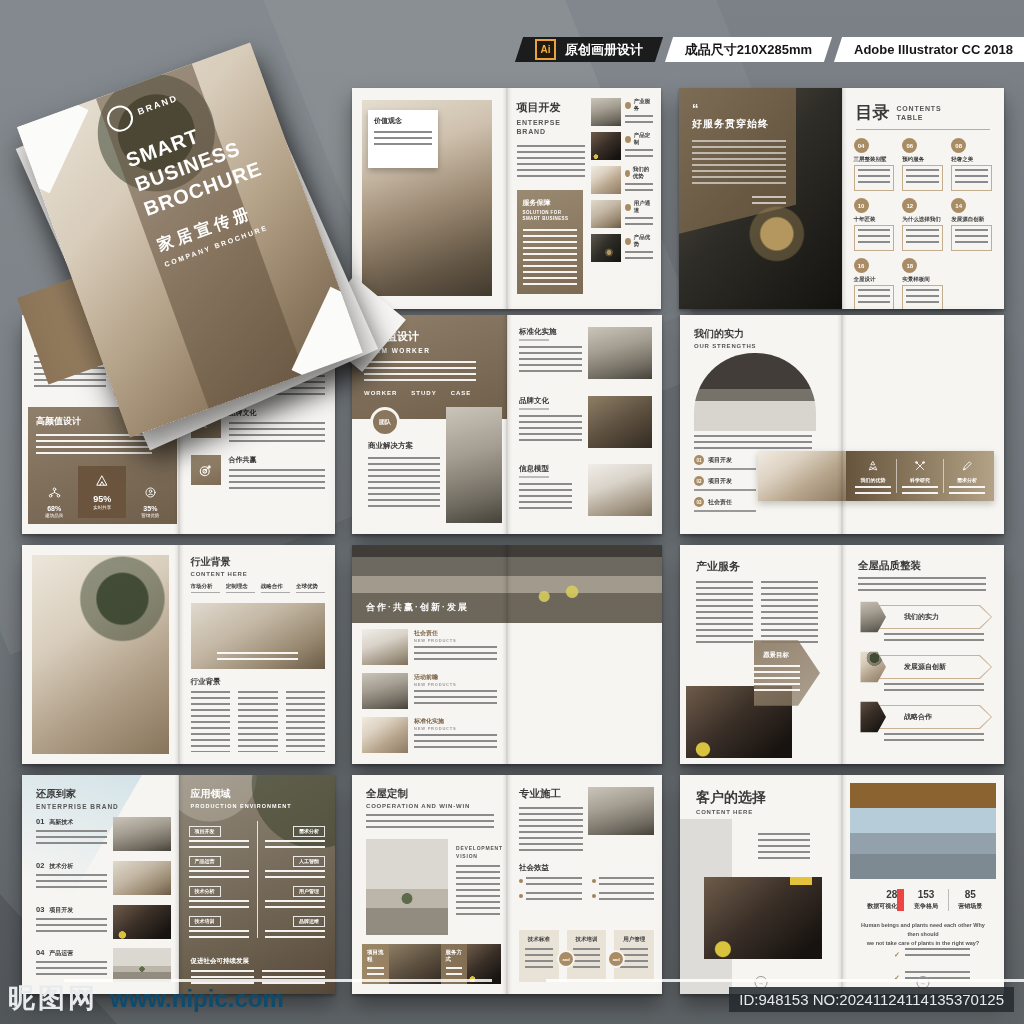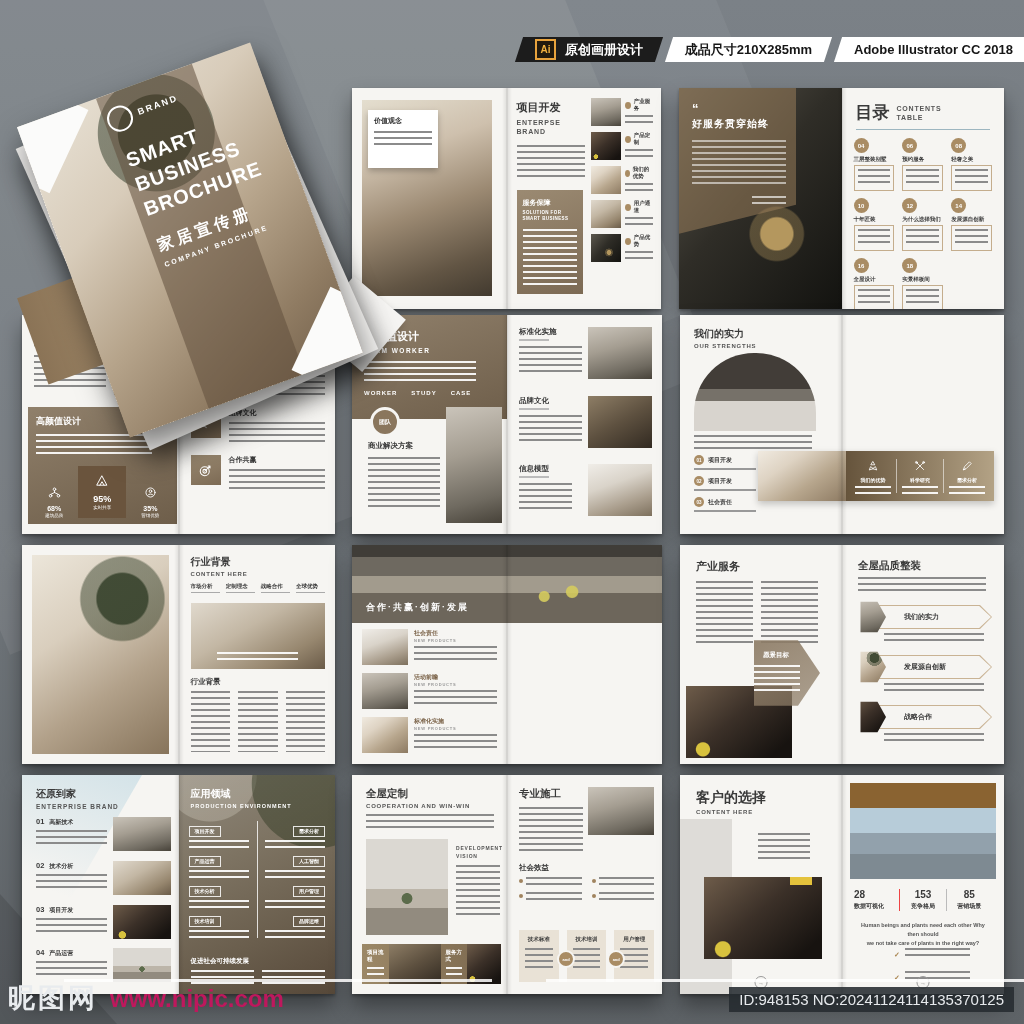--- a/index.html
+++ b/index.html
@@ -736,21 +736,21 @@
     </div>
     <div class="tl" style="position:absolute;left:78px;top:58px;width:52px;height:26px"></div>
     <div class="ph ph-kdark" style="position:absolute;left:24px;top:102px;width:118px;height:82px">
       <div style="position:absolute;right:10px;top:0;width:22px;height:8px;background:#e4c23c"></div>
     </div>
     <div class="arr" style="position:absolute;left:50%;bottom:5px;transform:translateX(-50%)"></div>
   </div>
   <div class="pg">
     <div class="ph ph-gym" style="position:absolute;left:8px;top:8px;right:8px;height:96px"></div>
     <div style="position:absolute;left:12px;right:12px;top:114px;display:flex">
-      <div style="flex:1;text-align:left;border-right:1px solid #ef4444">
+      <div style="flex:1;text-align:right;border-right:7px solid #ef4444">
           <div class="cn" style="font-size:10px">28</div>
           <div class="cn" style="font-size:6px;margin-top:2px">数据可视化</div>
         </div>
       <div style="flex:1;text-align:center;border-right:1px solid #bbb">
           <div class="cn" style="font-size:10px">153</div>
           <div class="cn" style="font-size:6px;margin-top:2px">竞争格局</div>
         </div>
       <div style="flex:1;text-align:center">
           <div class="cn" style="font-size:10px">85</div>
           <div class="cn" style="font-size:6px;margin-top:2px">营销场景</div>
@@ -771,15 +771,15 @@
         </div>
     </div>
     <div class="arr" style="position:absolute;left:50%;bottom:5px;transform:translateX(-50%)"></div>
   </div>
 </section>
 
 <div style="position:absolute;left:64px;bottom:42px;width:428px;height:3px;background:#fff;opacity:.85;z-index:6"></div>
 <div style="position:absolute;left:546px;right:0;bottom:42px;height:3px;background:#fff;opacity:.85;z-index:6"></div>
 <div style="position:absolute;left:8px;bottom:8px;display:flex;align-items:baseline;gap:12px;z-index:7">
   <span style="color:#e8ebee;font-size:27px;font-weight:bold;letter-spacing:3px">昵图网</span>
-  <span style="color:#be185d;font-size:24px;font-weight:bold">www.nipic.com</span>
+  <span style="color:#0c4a6e;font-size:24px;font-weight:bold">www.nipic.com</span>
 </div>
 <div style="position:absolute;right:10px;bottom:12px;background:rgba(38,43,48,.88);color:#e6e9ec;font-size:15px;padding:4px 10px;z-index:7">ID:948153 NO:20241124114135370125</div>
 
 </body></html>

